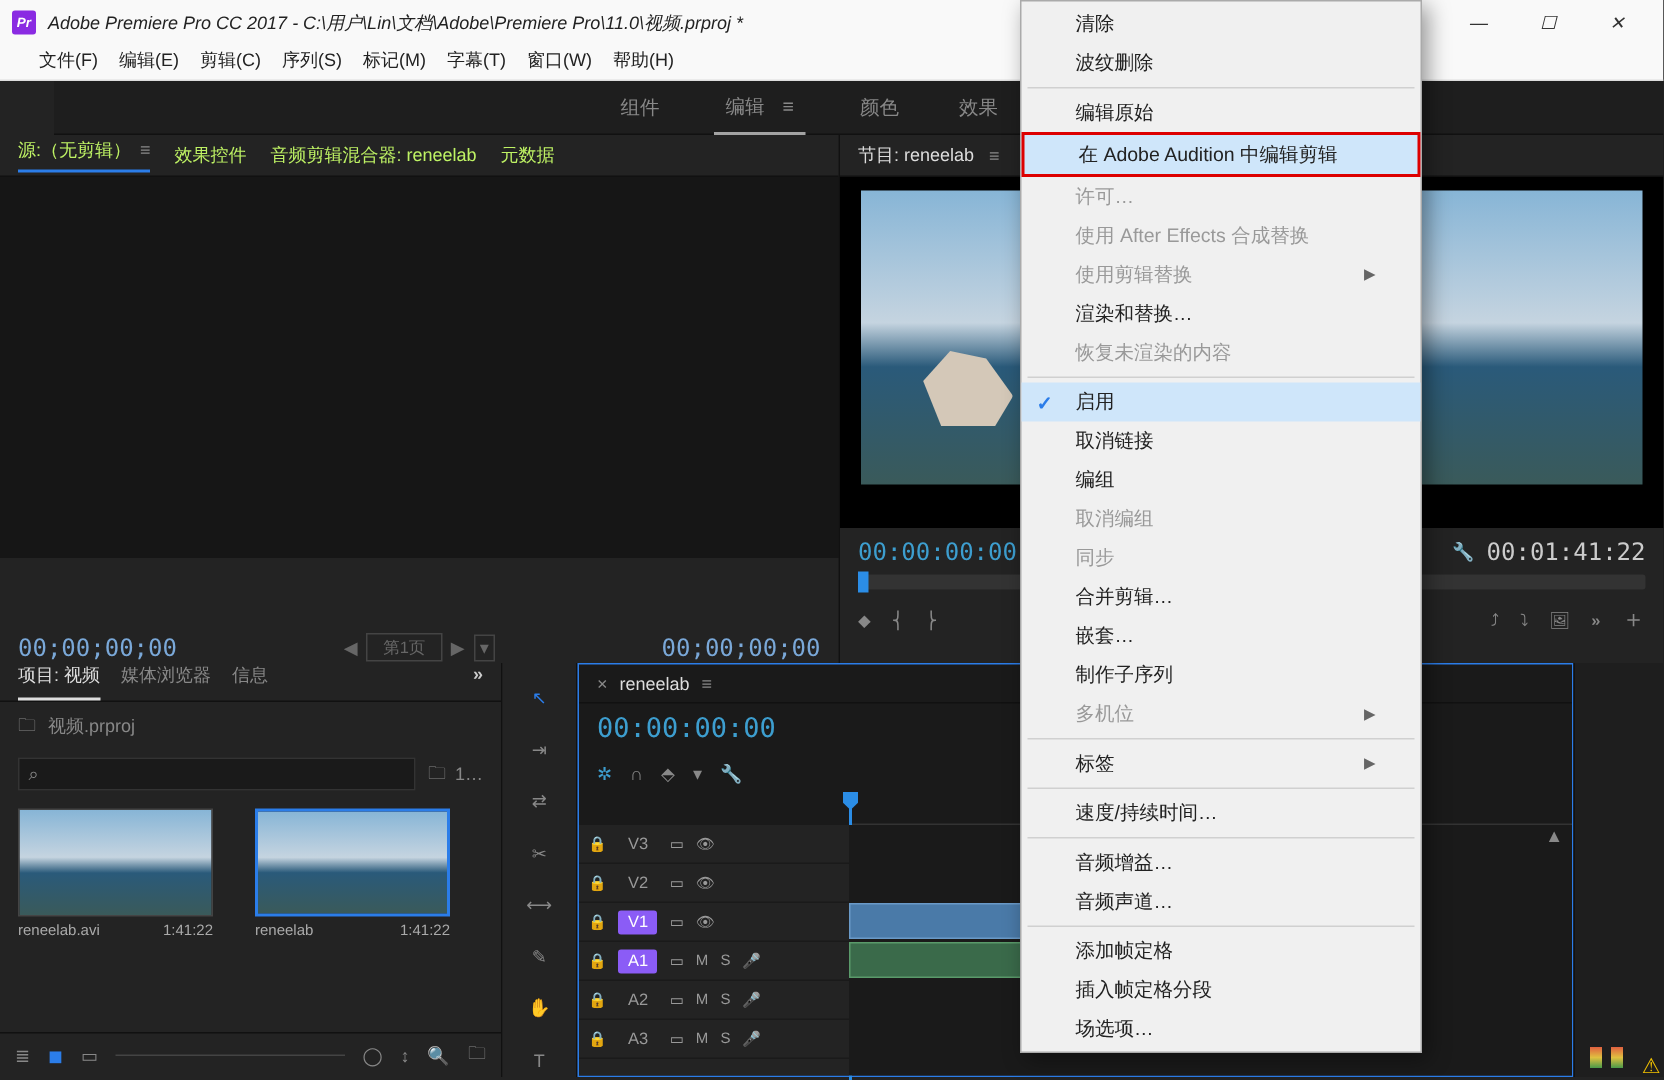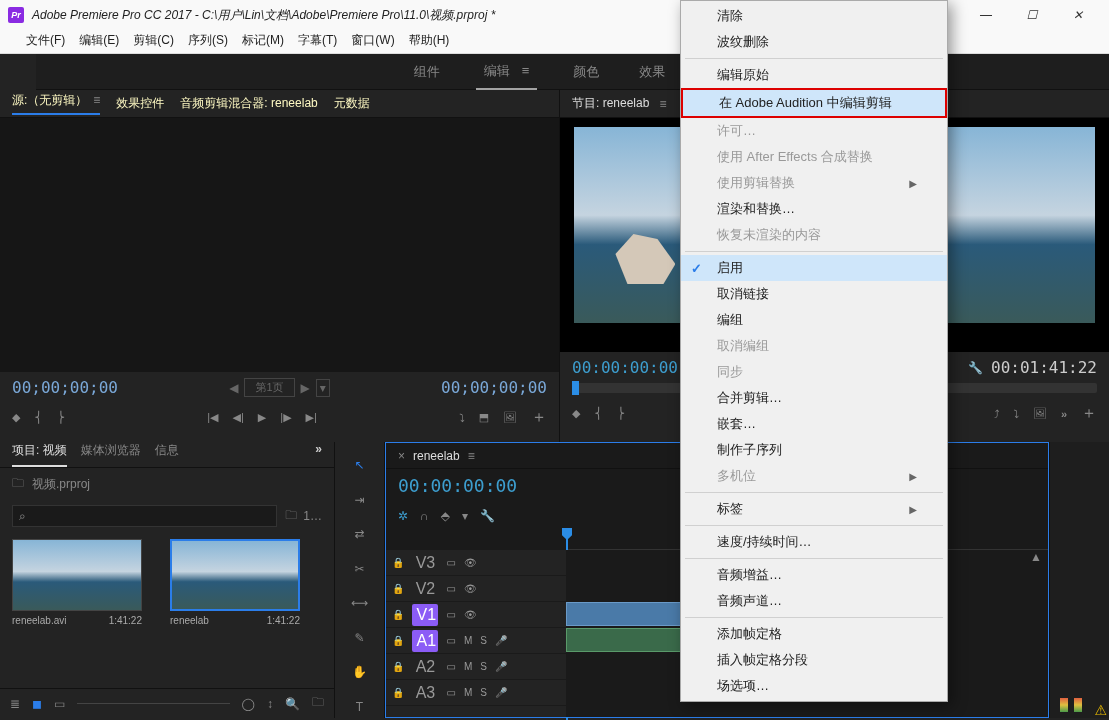--- a/index.html
+++ b/index.html
@@ -11,26 +11,26 @@
 .win-btn { width: 46px; height: 30px; display:flex; align-items:center; justify-content:center; color:#333; }
 .menubar { height: 24px; background: #f9f9f9; display: flex; align-items: flex-start; padding: 0 20px; gap: 2px; color: #222; border-bottom: 1px solid #ddd; }
 .menubar span { padding: 2px 6px; font-size: 12px; }
 .workspaces { height: 36px; background: #1e1e1e; display: flex; align-items: center; justify-content: center; gap: 32px; border-bottom: 1px solid #111; margin-left: 36px; }
 .workspaces span { color: #888; font-size: 13px; padding: 8px 4px; }
 .workspaces .active { color: #2b7de9; border-bottom: 2px solid #a3a3a3; }
 .ws-icon { color:#2b7de9; margin-left:4px;}
 .main-area { display: flex; height: 352px; }
 .left-panel { width: 560px; background: #1a1a1a; border-right: 1px solid #111; display:flex; flex-direction:column;}
 .panel-tabs { height: 28px; display: flex; align-items: center; gap: 16px; padding: 0 12px; background: #232323; border-bottom: 1px solid #111;}
-.panel-tabs span { color: #fef9c3; font-size: 12px; }
+.panel-tabs span { color: #bef264; font-size: 12px; }
 .panel-tabs .active { color: #ddd; border-bottom: 2px solid #2b7de9; padding-bottom:4px;}
 .panel-tabs .menu-icon { color:#888; margin-left:6px;}
 .source-body { flex:1; background:#161616; position:relative;}
 .source-controls { height: 70px; background:#232323; padding: 6px 12px; }
-.time-row { display:flex; justify-content:space-between; align-items:center; color:#4a9eff;}
+.time-row { display:flex; justify-content:space-between; align-items:center; color:#4a9eff;margin-top:44px;}
 .time-row .time { font-size:16px; font-family: "Consolas", monospace; color:#7aa8d8;}
 .pager { display:flex; align-items:center; gap:6px; color:#666;}
 .pager .page-box { border:1px solid #444; padding:1px 10px; font-size:11px; color:#666;}
 .transport { display:flex; align-items:center; gap:14px; margin-top:10px; color:#888; font-size:11px;}
 .transport .spacer { flex:1;}
 .right-panel { flex:1; background:#1a1a1a; display:flex; flex-direction:column;}
 .program-tabs { height:28px; display:flex; align-items:center; padding:0 12px; background:#232323; border-bottom:1px solid #111; gap:10px;}
 .program-tabs span { color:#ddd; }
 .program-tabs .menu-icon { color:#888;}
 .program-body { flex:1; background:#000; position:relative; display:flex; justify-content:center; align-items:center; overflow:hidden;}
@@ -68,21 +68,21 @@
 .tl-header span { color:#ddd;}
 .tl-time-row { padding:6px 12px; display:flex; align-items:center;}
 .tl-time { font-size:18px; font-family:"Consolas", monospace; color:#3d9ecf;}
 .tl-ruler { height:20px; background:#1a1a1a; border-bottom:1px solid #333; position:relative; margin-left:180px;}
 .tl-ruler .tick { position:absolute; top:2px; font-size:10px; color:#888;}
 .tl-ruler .playhead { position:absolute; left:0; top:0; width:2px; height:200px; background:#2b8de6;}
 .tl-ruler .playhead::before { content:''; position:absolute; top:-2px; left:-4px; width:10px; height:12px; background:#2b8de6; clip-path: polygon(0 0, 100% 0, 100% 60%, 50% 100%, 0 60%);}
 .tl-body { display:flex; flex:1;}
 .tl-track-headers { width:180px; background:#232323;}
 .track-row { height:26px; display:flex; align-items:center; gap:8px; padding:0 6px; border-bottom:1px solid #1a1a1a; color:#999;}
-.track-row .label { width:26px; text-align:center; font-size:16px;}
+.track-row .label { width:26px; text-align:center; font-size:11px;}
 .track-row .label.active { background:#8b5cf6; color:#fff; border-radius:2px; padding:2px 4px;}
 .track-row .ico { font-size:10px;}
 .tl-track-controls-row { height:28px; display:flex; align-items:center; gap:12px; padding:0 8px; color:#888;}
 .tl-tracks { flex:1; background:#1a1a1a; position:relative;}
 .tl-tracks .clip { position:absolute; background:#4a7aa8; border:1px solid #6a9ac8; height:24px;}
 .audio-panel { width:60px; background:#1e1e1e; border-left:1px solid #111; position:relative;}
 .volume-bar { position:absolute; bottom:6px; left:10px; width:8px; height:14px; background: linear-gradient(to top, #4a9a4a, #e0c040, #e06040);}
 .volume-bar2 { position:absolute; bottom:6px; left:24px; width:8px; height:14px; background: linear-gradient(to top, #4a9a4a, #e0c040, #e06040);}
 
 

